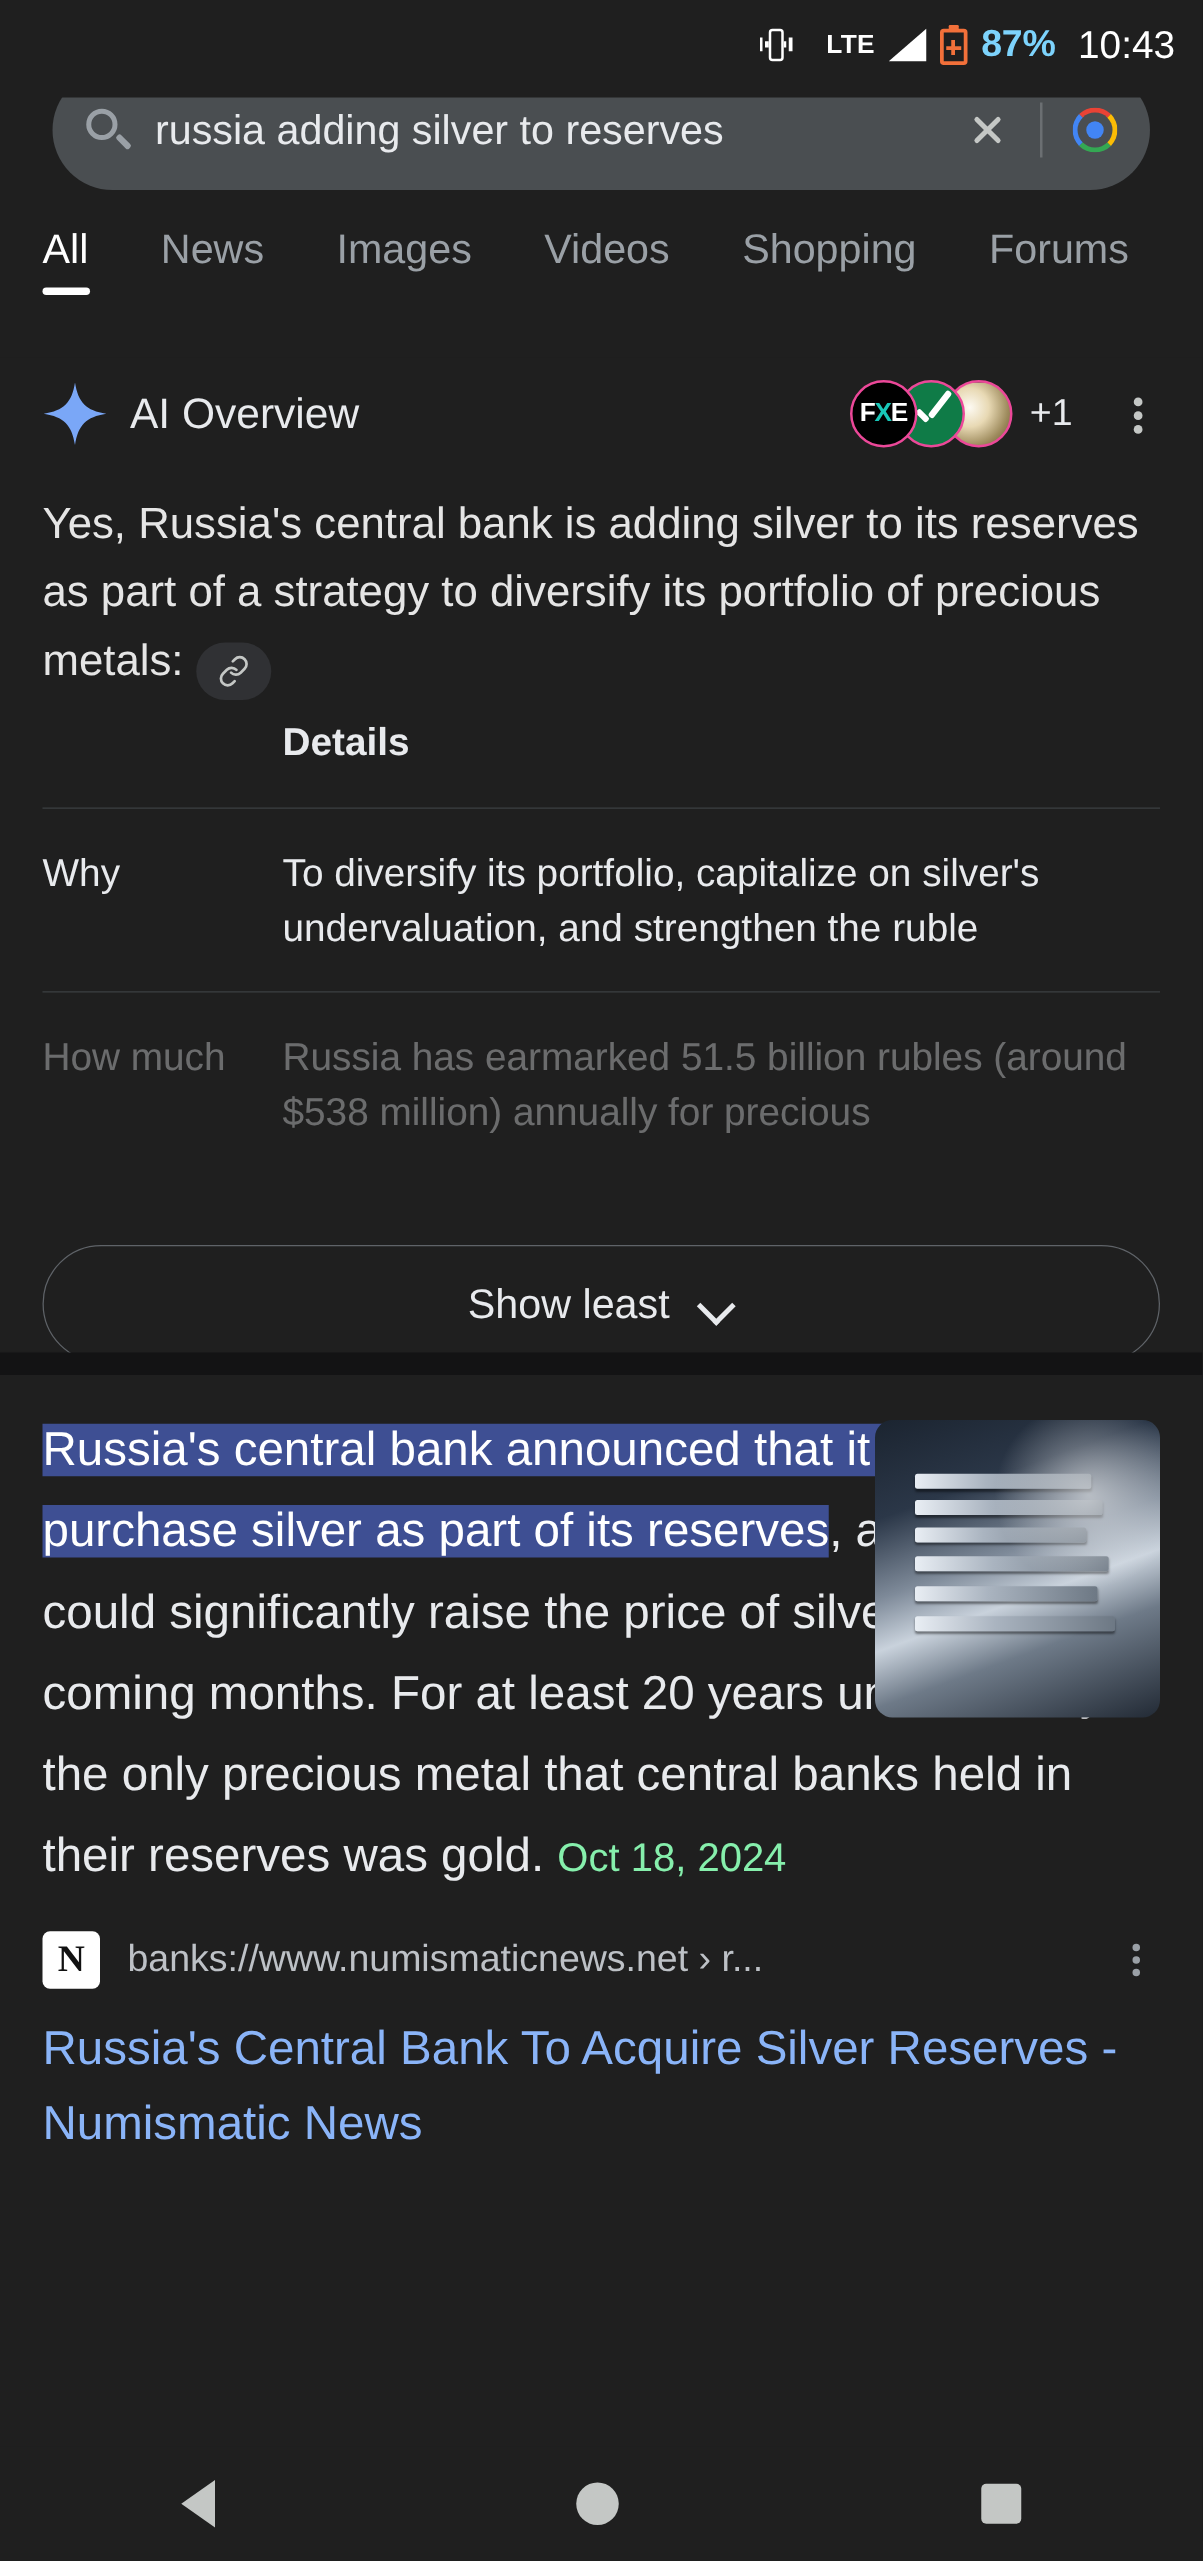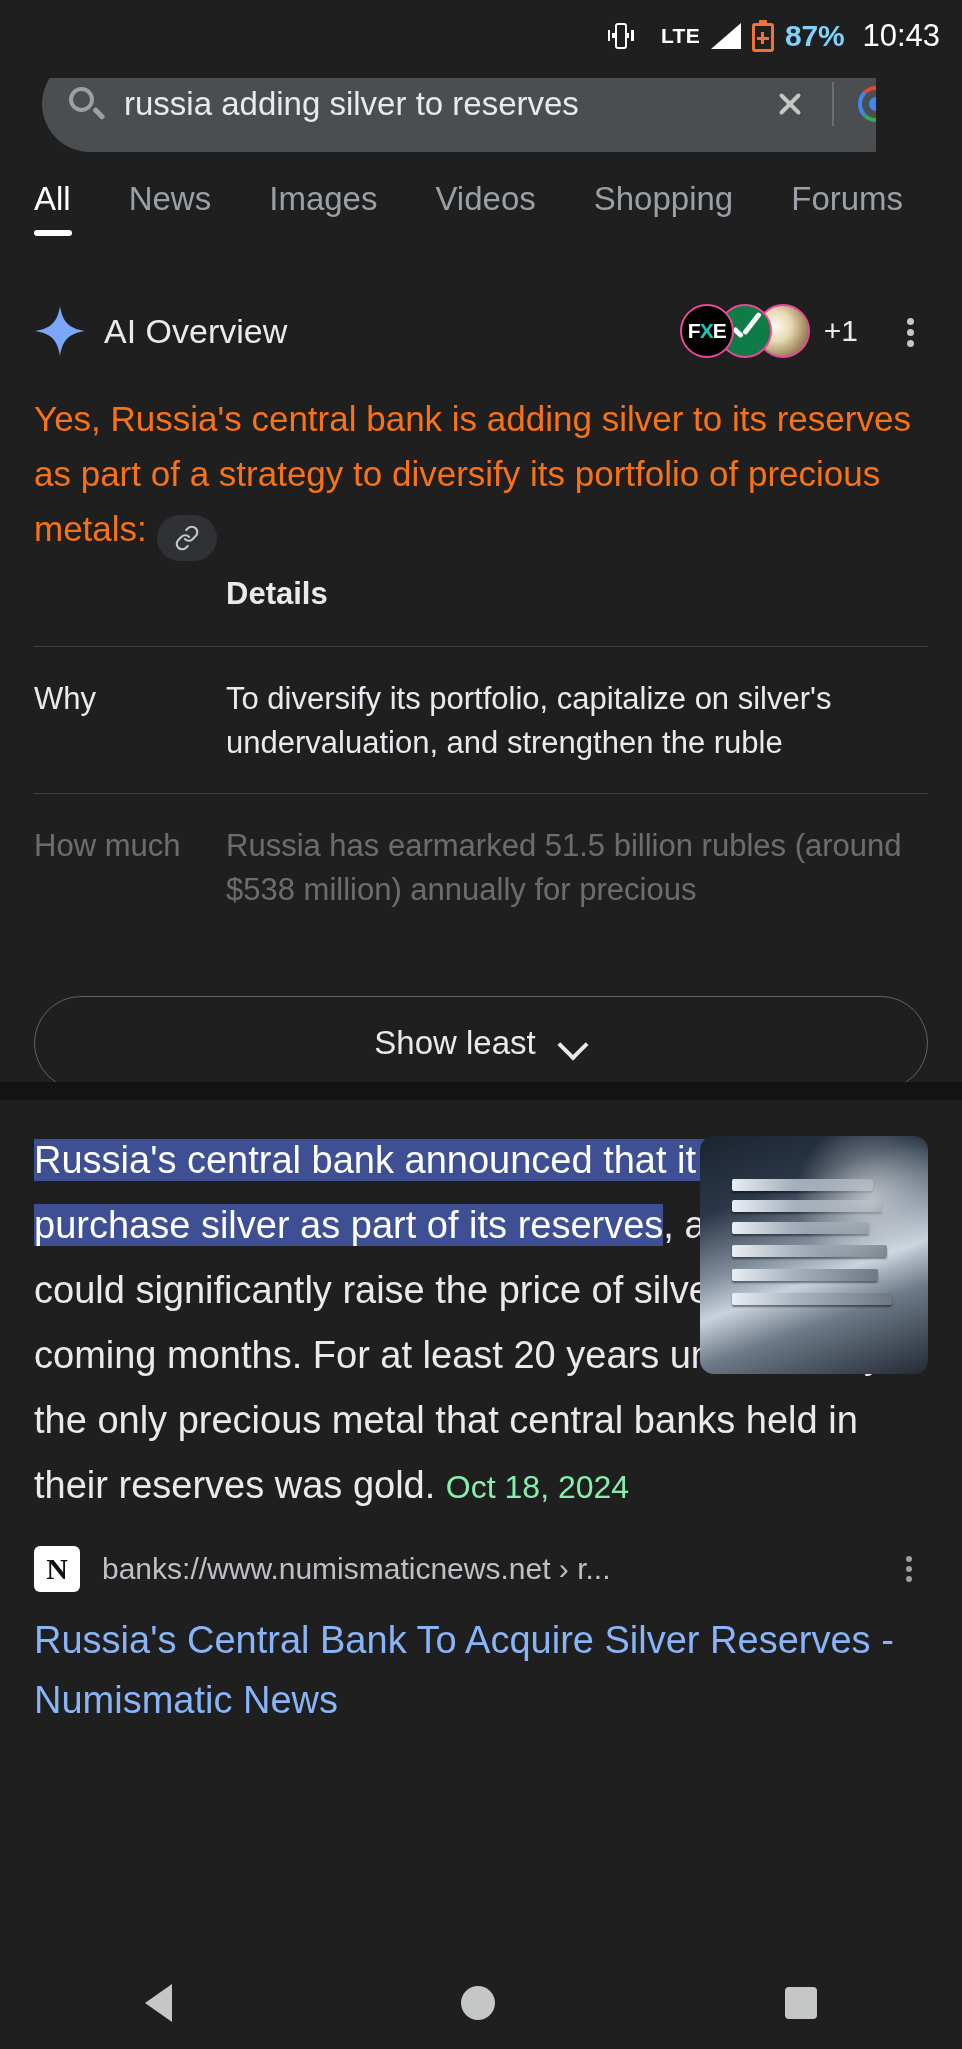--- a/index.html
+++ b/index.html
@@ -47,21 +47,21 @@
     position: absolute; left: 7px; top: 0; width: 8px; height: 4px;
     background: #f2703a; border-radius: 1px 1px 0 0;
   }
   .batt .plusv { position:absolute; left:9.5px; top:12px; width:3px; height:12px; background:#f2703a;}
   .batt .plush { position:absolute; left:5px; top:16.5px; width:12px; height:3px; background:#f2703a;}
   .sb-text { color: #7dd3fc; font-size: 30px; font-weight: 700; letter-spacing: -0.2px; }
   .sb-time { color: #ffffff; font-size: 31px; font-weight: 400; margin-left: 7px; }
 
   
   .searchwrap {
-    position: absolute; top: 78px; left: 0; width: 876px; height: 74px; overflow: hidden;
+    position: absolute; top: 78px; left: 0; width: 962px; height: 74px; overflow: hidden;
   }
   .searchbar {
     position: absolute; top: -22px; left: 42px; width: 878px; height: 96px;
     background: #4a4e51; border-radius: 48px;
     display: flex; align-items: center; padding: 0 24px;
   }
   .search-glyph {
     width: 40px; height: 40px; position: relative; flex: 0 0 auto; margin-right: 18px;
   }
   .search-glyph .ring {
@@ -150,21 +150,21 @@
   .kebab i {
     position:absolute; left: 21px; width: 7px; height: 7px; border-radius:50%; background:#c4c7c5;
     display:block;
   }
   .kebab i:nth-child(1){ top: 11px; }
   .kebab i:nth-child(2){ top: 22px; }
   .kebab i:nth-child(3){ top: 33px; }
 
   .ai-body {
     position: absolute; top: 105px; left: 34px; right: 34px;
-    color: #f97316; font-size: 35px; line-height: 55px;
+    color: #e5e5e5; font-size: 35px; line-height: 55px;
   }
   .chip-link {
     display: inline-flex; align-items: center; justify-content: center;
     width: 60px; height: 46px; border-radius: 23px; background: #303134;
     vertical-align: -10px; margin-left: 10px;
   }
   .chip-link svg { display:block; }
 
   
   .details {

